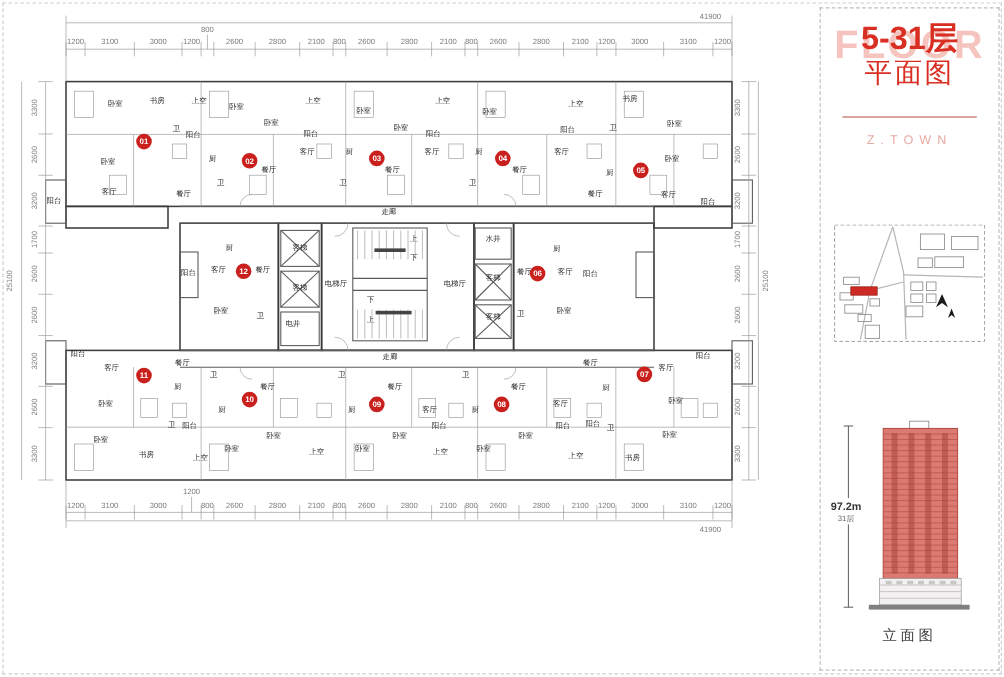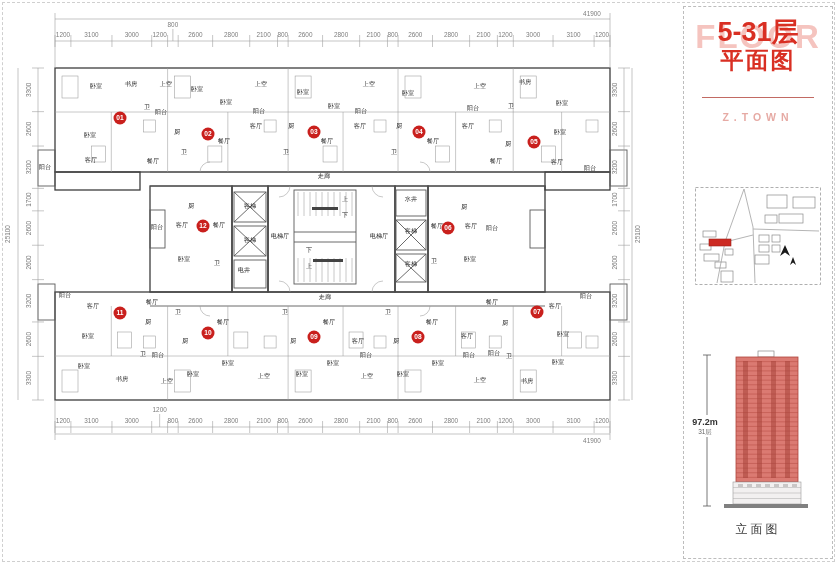--- a/index.html
+++ b/index.html
@@ -20,24 +20,24 @@
 
   
   .panel{position:absolute;left:683px;top:6px;width:148px;height:551px;
          border:1px dashed #bdbdbd;background:#fff;}
   .title-wrap{position:absolute;top:5px;left:0;width:100%;height:72px;}
   .watermark{position:absolute;top:6px;width:100%;text-align:center;
              font-size:33px;font-weight:bold;color:#f5c4bf;letter-spacing:2px;}
   .t1{position:absolute;top:2px;width:100%;text-align:center;
       font-size:27px;font-weight:bold;color:#d92f23;}
   .t2{position:absolute;top:33px;width:100%;text-align:center;
-      font-size:23px;font-weight:bold;color:#d92f23;letter-spacing:2px;}
+      font-size:23px;font-weight:normal;color:#d92f23;letter-spacing:2px;}
   .rule{position:absolute;top:90px;left:18px;right:18px;border-top:1.5px solid #c26a63;}
   .brand{position:absolute;top:104px;width:100%;text-align:center;
-         font-size:10.5px;font-weight:bold;color:#e6aaa4;letter-spacing:5px;}
+         font-size:10.5px;font-weight:normal;color:#e6aaa4;letter-spacing:5px;}
   .sitemap{position:absolute;top:180px;left:11px;}
   .map-caption{position:absolute;top:288px;width:100%;text-align:center;
                font-size:9.5px;color:#565656;letter-spacing:1px;}
   .elev-svg{position:absolute;top:338px;left:0;}
   .elev-caption{position:absolute;top:514px;width:100%;text-align:center;
                 font-size:12px;font-weight:normal;color:#3c3c3c;letter-spacing:3px;}
   .map-shape{fill:none;stroke:#8a8a8a;stroke-width:0.7;}
   .road{fill:none;stroke:#b5b5b5;stroke-width:1;}
   text.ed{font-size:9px;font-weight:bold;fill:#333;}
   text.ed2{font-size:6.5px;fill:#666;}

